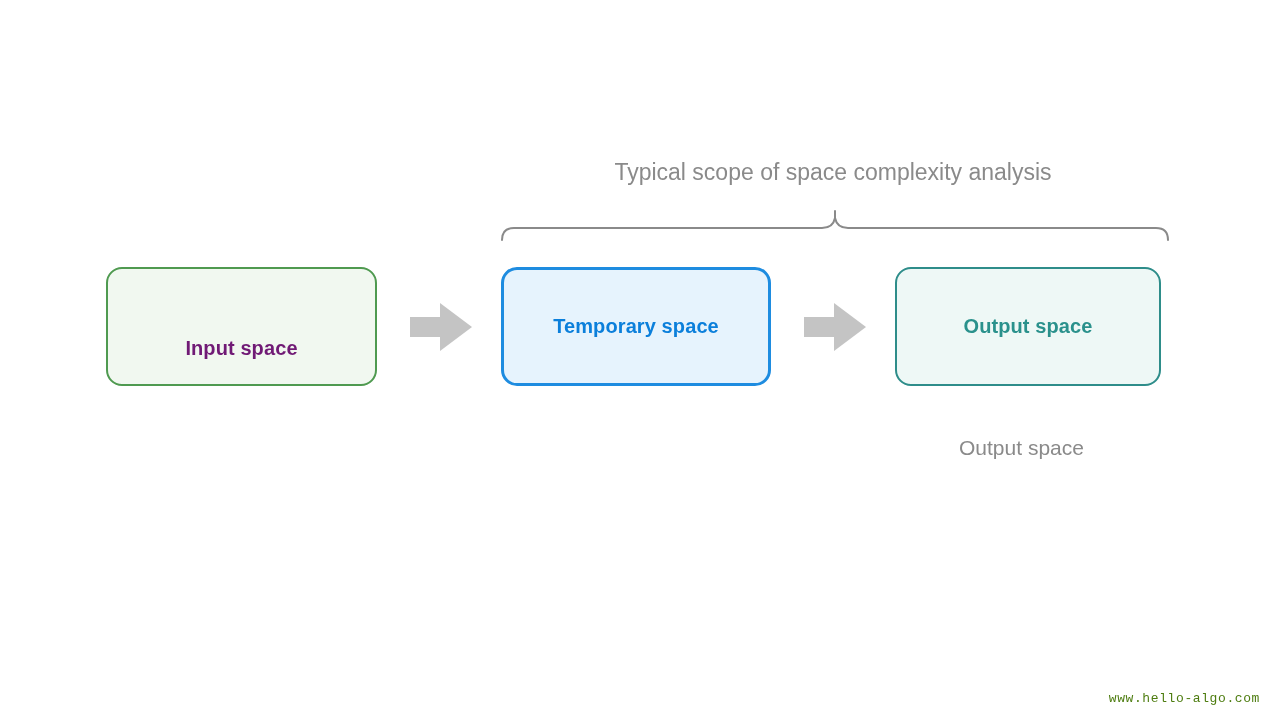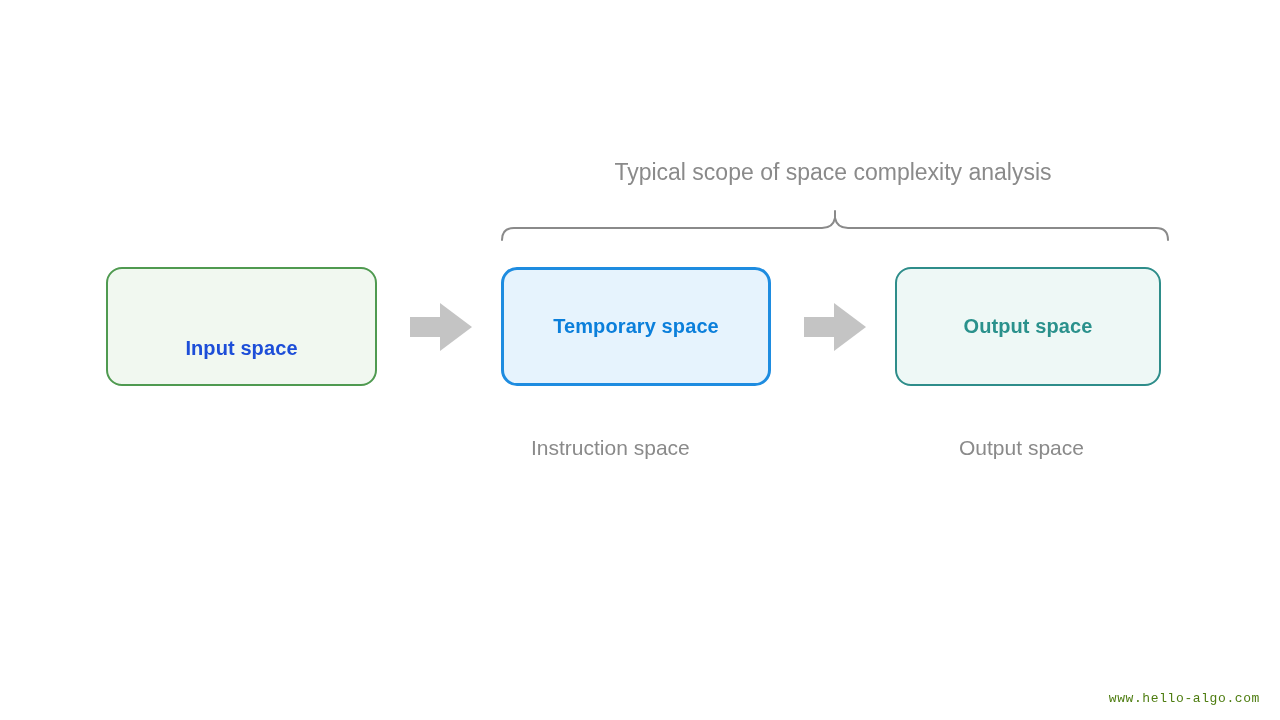--- a/index.html
+++ b/index.html
@@ -58,21 +58,21 @@
     font-weight: bold;
     letter-spacing: .1px;
   }
 
   .box-input {
     left: 106px;
     width: 271px;
     background: #f1f8f0;
     border: 2px solid #4f9a50;
   }
-  .box-input .box-label { color: #1d4ed8; margin-top: 44px; }
+  .box-input .box-label { color: #701a75; margin-top: 44px; }
 
   .box-temp {
     left: 501px;
     width: 270px;
     background: #e6f3fd;
     border: 3px solid #1e8ce0;
   }
   .box-temp .box-label { color: #0b7fdb; }
 
   .box-output {
@@ -145,21 +145,20 @@
   <svg class="arrow arrow-2" viewBox="0 0 62 48" xmlns="http://www.w3.org/2000/svg">
     <polygon points="0,14 30,14 30,0 62,24 30,48 30,34 0,34" fill="#c4c4c4"></polygon>
   </svg>
 
   <div class="box box-output">
     <span class="box-label">Output space</span>
   </div>
 
 
   <div class="caption caption-temp">
-    <span class="caption-line">Instruction space</span>
   </div>
 
   <div class="caption caption-output">
     <span class="caption-line">Output space</span>
   </div>
 
   <div class="watermark">www.hello-algo.com</div>
 
 </div>
 

